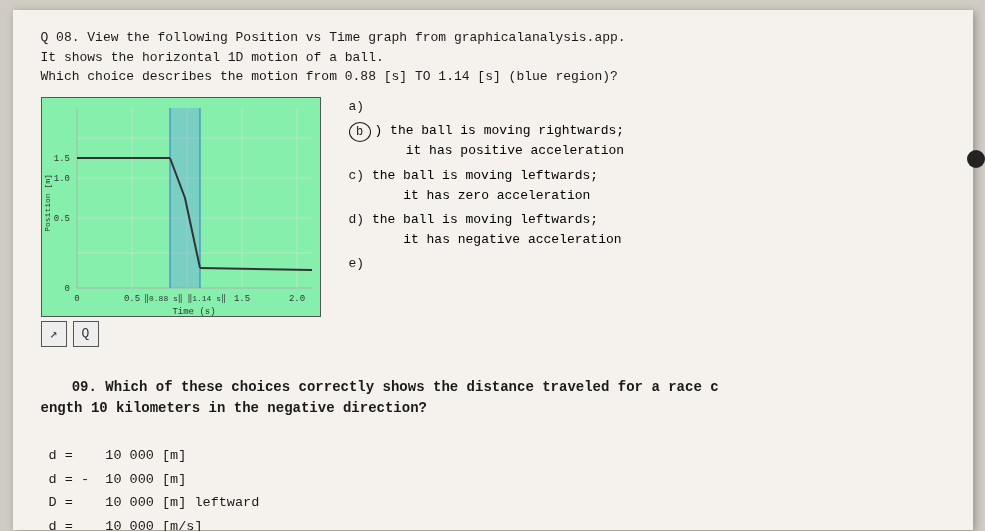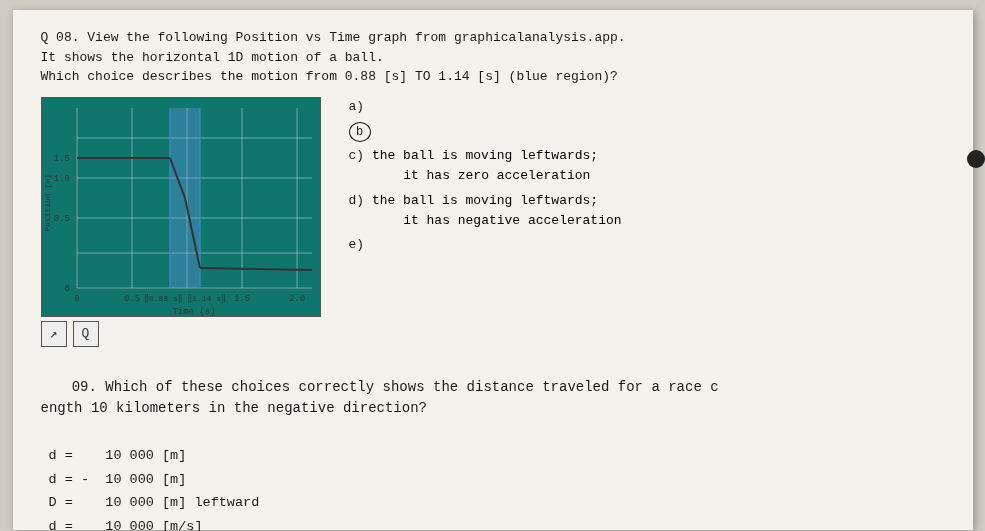--- a/index.html
+++ b/index.html
@@ -36,21 +36,21 @@
       align-items: flex-start;
       gap: 18px;
       margin-top: 4px;
     }
     .graph-area {
       flex: 0 0 290px;
       width: 290px;
     }
     .graph-container {
       border: 1.5px solid #555;
-      background: #0f766e;
+      background: #86efac;
       position: relative;
       width: 280px;
       height: 220px;
       text-align: center;
     }
     .graph-controls {
       display: flex;
       gap: 6px;
       margin-top: 4px;
     }
@@ -100,21 +100,21 @@
     }
     .q09-block {
       margin-top: 10px;
       font-size: 13px;
       line-height: 1.55;
       white-space: pre-wrap;
       color: #1a1a1a;
     }
     .q09-title {
       font-size: 14px;
-      font-weight: normal;
+      font-weight: bold;
     }
     .answers-block {
       margin-top: 4px;
       font-size: 13.5px;
       line-height: 1.75;
       white-space: pre;
     }
     
     svg.graph-svg {
       width: 280px;
@@ -194,20 +194,22 @@
     </div>
 
     <div class="choices-area">
 
       <div class="choice-item">
         <span class="choice-label">a)&nbsp;</span>
       </div>
 
       <div class="choice-item">
         <span class="choice-label circled">b</span>
+        <span class="choice-text">)&nbsp;the ball is moving rightwards;
+    it has positive acceleration</span>
       </div>
 
       <div class="choice-item">
         <span class="choice-label">c)&nbsp;</span>
         <span class="choice-text">the ball is moving leftwards;
     it has zero acceleration</span>
       </div>
 
       <div class="choice-item">
         <span class="choice-label">d)&nbsp;</span>

